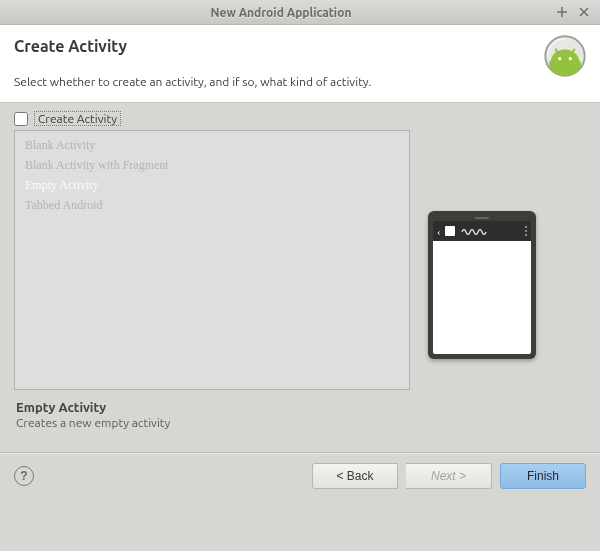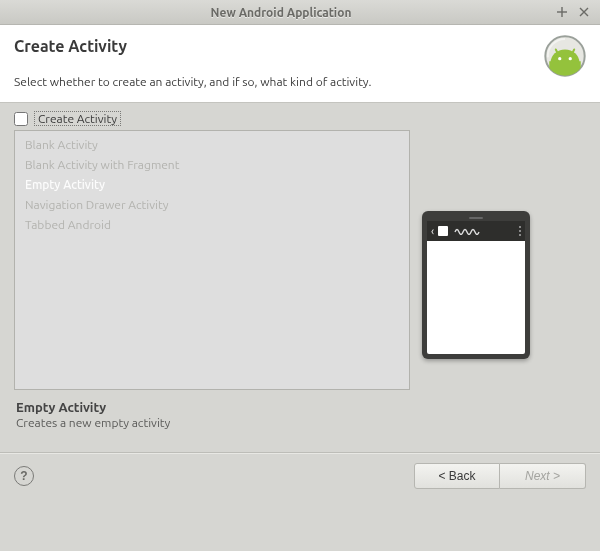--- a/index.html
+++ b/index.html
@@ -88,21 +88,22 @@
     width: 14px; height:14px;
   }
   .checkbox-row label {
     border: 1px dotted #7a7a77;
     padding: 0 3px;
     color: #3a3a3a;
   }
 
   .main-row {
     display: flex;
-    gap: 12px;
+    gap: 18px;
+    font-family: Liberation Serif, serif;
   }
 
   .activity-list {
     width: 396px;
     height: 260px;
     box-sizing: border-box;
     border: 1px solid #b2b2ad;
     background: #dedede;
     padding: 4px 0;
     overflow: hidden;
@@ -233,21 +234,21 @@
     color:#a4a4a0;
     cursor:default;
   }
   .btn.primary{
     background: linear-gradient(to bottom, #a7cef0, #8ebde8);
     border-color: #7aa8d4;
     color:#2a2a2a;
   }
   .btn-group {
     display:flex;
-    gap:0;
+    gap:8px;
   }
   .btn-group .btn:first-child{
     border-top-right-radius:0;border-bottom-right-radius:0;
   }
   .btn-group .btn:last-child{
     border-top-left-radius:0;border-bottom-left-radius:0;
     border-left:none;
     font-style:italic;
   }
 </style>
@@ -304,21 +305,20 @@
   <div class="checkbox-row">
     <input type="checkbox" id="cb-create" style="">
     <label for="cb-create">Create Activity</label>
   </div>
 
   <div class="main-row">
     <div class="activity-list" id="activity-list">
         <div class="item">Blank Activity</div>
         <div class="item">Blank Activity with Fragment</div>
         <div class="item selected">Empty Activity</div>
-        <div class="item">Navigation Drawer Activity</div>
         <div class="item">Tabbed Android</div>
       </div>
 
     <div class="preview-pane">
       <div class="phone">
         <div class="notch">
             <span></span>
           </div>
         <div class="phone-screen">
           <div class="phone-ab">
@@ -348,13 +348,14 @@
 </div>
 
 <div class="footer-sep"></div>
 <div class="footer">
   <button class="help-btn">?</button>
   <div class="spacer"></div>
   <div class="btn-group">
     <button class="btn">&lt; Back</button>
     <button class="btn" id="next-btn" disabled="disabled">Next &gt;</button>
   </div>
+  <button class="btn primary">Finish</button>
 </div>
 
 </body></html>

